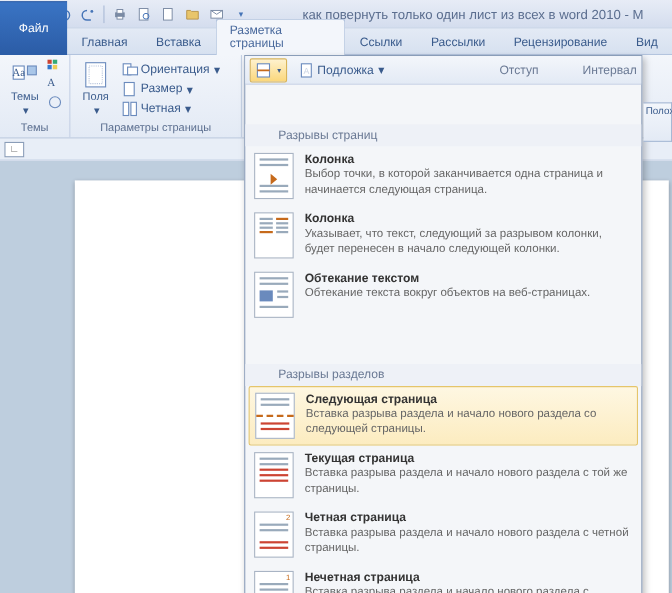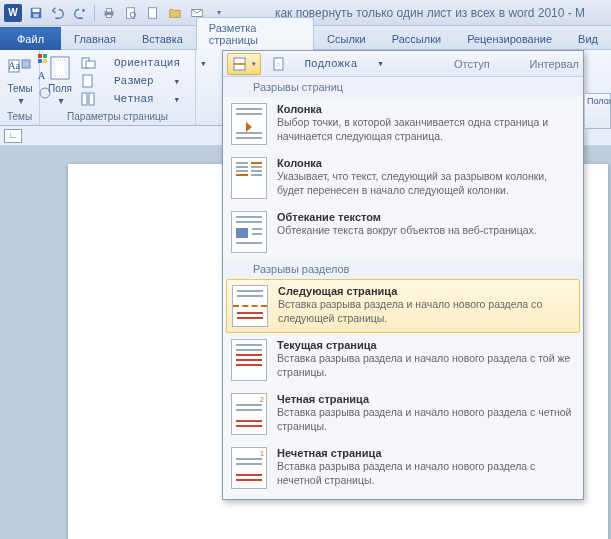--- a/index.html
+++ b/index.html
@@ -57,21 +57,21 @@
   color: #3a5b8c;
   font-size: 11px;
   cursor: default;
   border: 1px solid transparent;
   border-bottom: none;
 }
 .tab.file {
   background: linear-gradient(#3a74c4, #2b5ca6);
   color: #fff;
   border-radius: 0;
-  padding: 5px 16px;
+  padding: 18px 16px;
   margin-bottom: -1px;
 }
 .tab.active {
   background: #f3f6fb;
   border-color: #b3c4de;
   border-top-left-radius: 3px;
   border-top-right-radius: 3px;
   margin-bottom: -1px;
   color: #4a6a9d;
 }
@@ -99,21 +99,21 @@
 .big-btn {
   width: 44px;
   display: flex;
   flex-direction: column;
   align-items: center;
   padding: 2px;
   gap: 1px;
 }
 .big-btn .ico { width: 28px; height: 28px; display: flex; align-items: center; justify-content: center; }
 .big-btn span { font-size: 10px; color: #3a5b8c; }
-.small-row { display: flex; align-items: center; gap: 18px; padding: 1px 2px; font-family: Liberation Mono, monospace; }
+.small-row { display: flex; align-items: center; gap: 2px; padding: 1px 2px; }
 .small-row .ico { width: 16px; height: 16px; }
 .small-row span { font-size: 11px; color: #3a5b8c; }
 .dropdown-arrow { font-size: 7px; color: #3a5b8c; margin-left: 2px; }
 .active-ribbon-btn {
   background: linear-gradient(#fef2cf, #fbd77b);
   border: 1px solid #d8b45a;
   border-radius: 2px;
   padding: 1px 4px;
   height: 22px;
   display: flex;
@@ -172,20 +172,21 @@
   display: flex;
   align-items: center;
   padding: 0 4px;
   gap: 8px;
 }
 .section-header {
   font-size: 11px;
   color: #6a7994;
   padding: 4px 8px 4px 30px;
   background: #eef1f7;
+  margin-top: 36px;
 }
 .menu-item {
   display: flex;
   gap: 10px;
   padding: 6px 10px 6px 8px;
   align-items: flex-start;
 }
 .menu-item .thumb {
   width: 36px; height: 42px;
   border: 1px solid #a9b4c4;
@@ -286,21 +287,21 @@
   <div class="tab">Главная</div>
   <div class="tab">Вставка</div>
   <div class="tab active">Разметка страницы</div>
   <div class="tab">Ссылки</div>
   <div class="tab">Рассылки</div>
   <div class="tab">Рецензирование</div>
   <div class="tab">Вид</div>
 </div>
 
 <div class="ribbon">
-  <div class="ribbon-group" style="width:40px">
+  <div class="ribbon-group" style="width:64px">
     <div class="content">
       <div class="big-btn">
         <div class="ico">
             <svg viewBox="0 0 28 28">
               <rect x="3" y="6" width="10" height="12" fill="#fff" stroke="#6a8abd"></rect>
               <text x="8" y="15" font-size="10" fill="#3a5b8c" text-anchor="middle" font-family="serif">Aa</text>
               <rect x="16" y="6" width="8" height="8" fill="#a9c6e8" stroke="#6a8abd"></rect>
             </svg>
           </div>
         <span>Темы</span>

